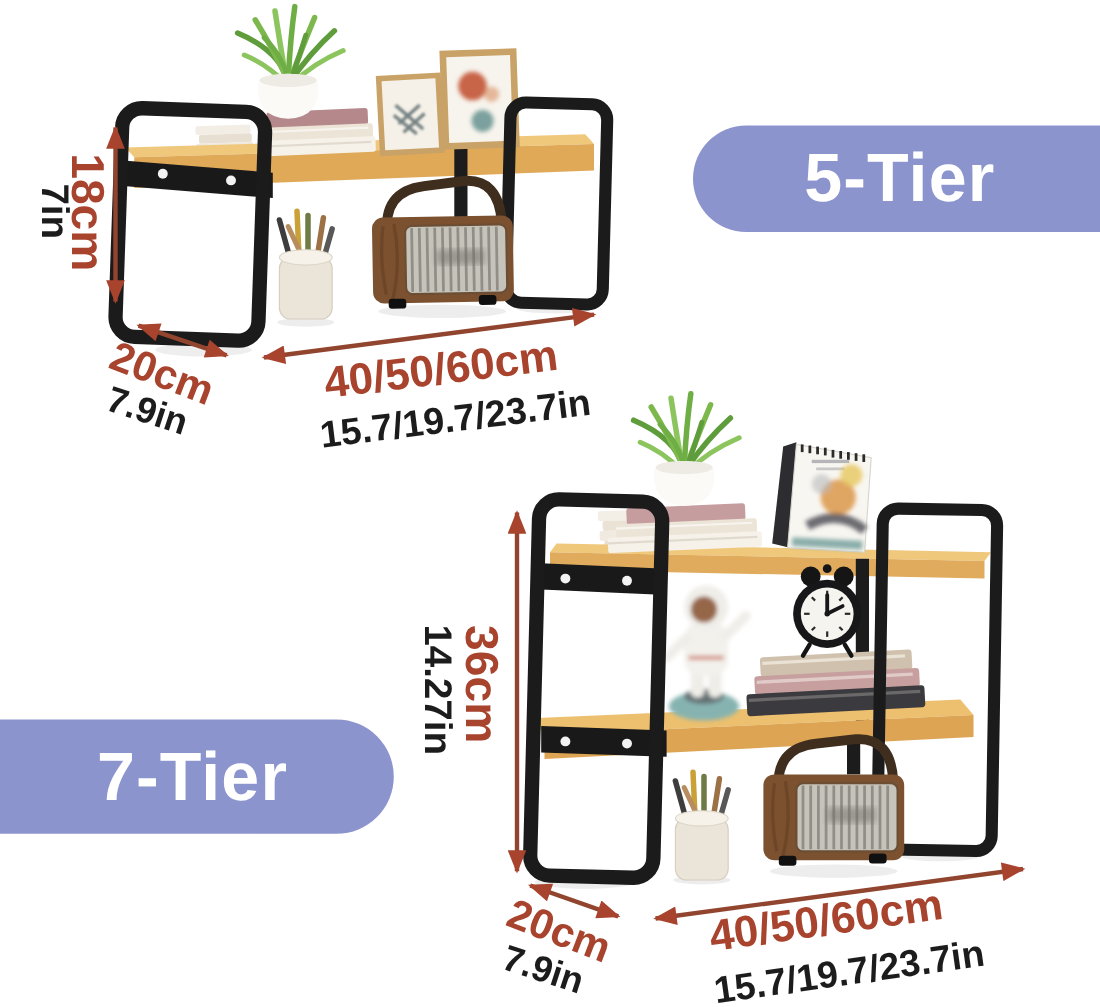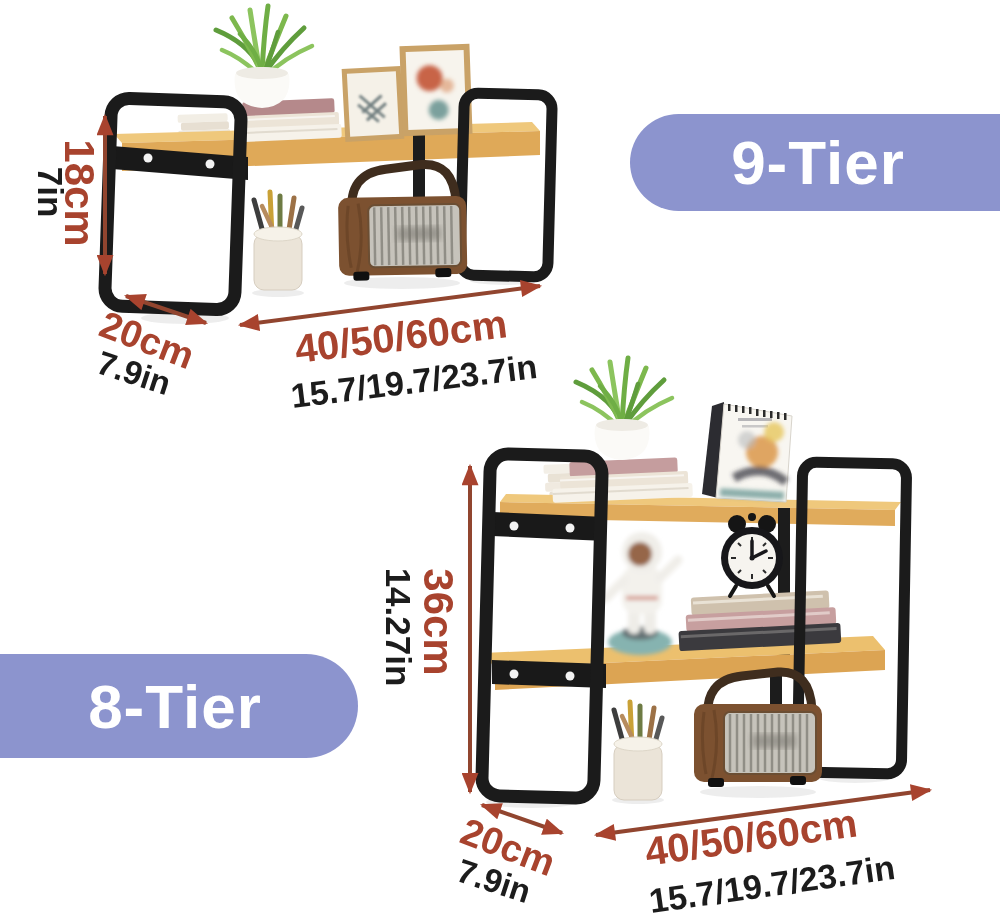--- a/index.html
+++ b/index.html
@@ -312,24 +312,24 @@
 
       <g class="arrow-line" fill="none">
         <line x1="470" y1="466" x2="470" y2="792" marker-start="url(#ah)" marker-end="url(#ah)"></line>
         <line x1="482" y1="805" x2="562" y2="833" marker-start="url(#ah)" marker-end="url(#ah)"></line>
         <line x1="596" y1="835" x2="930" y2="790" marker-start="url(#ah)" marker-end="url(#ah)"></line>
       </g>
     </g>
   </svg>
 
   <div class="badge tier1">
-    <span>9-Tier</span>
+    <span>5-Tier</span>
   </div>
   <div class="badge tier2">
-    <span>8-Tier</span>
+    <span>7-Tier</span>
   </div>
 
   <div class="dim red u1-h-cm">18cm</div>
   <div class="dim blk u1-h-in">7in</div>
   <div class="dim red u1-d-cm">20cm</div>
   <div class="dim blk u1-d-in">7.9in</div>
   <div class="dim red u1-w-cm">40/50/60cm</div>
   <div class="dim blk u1-w-in">15.7/19.7/23.7in</div>
 
   <div class="dim red u2-h-cm">36cm</div>

